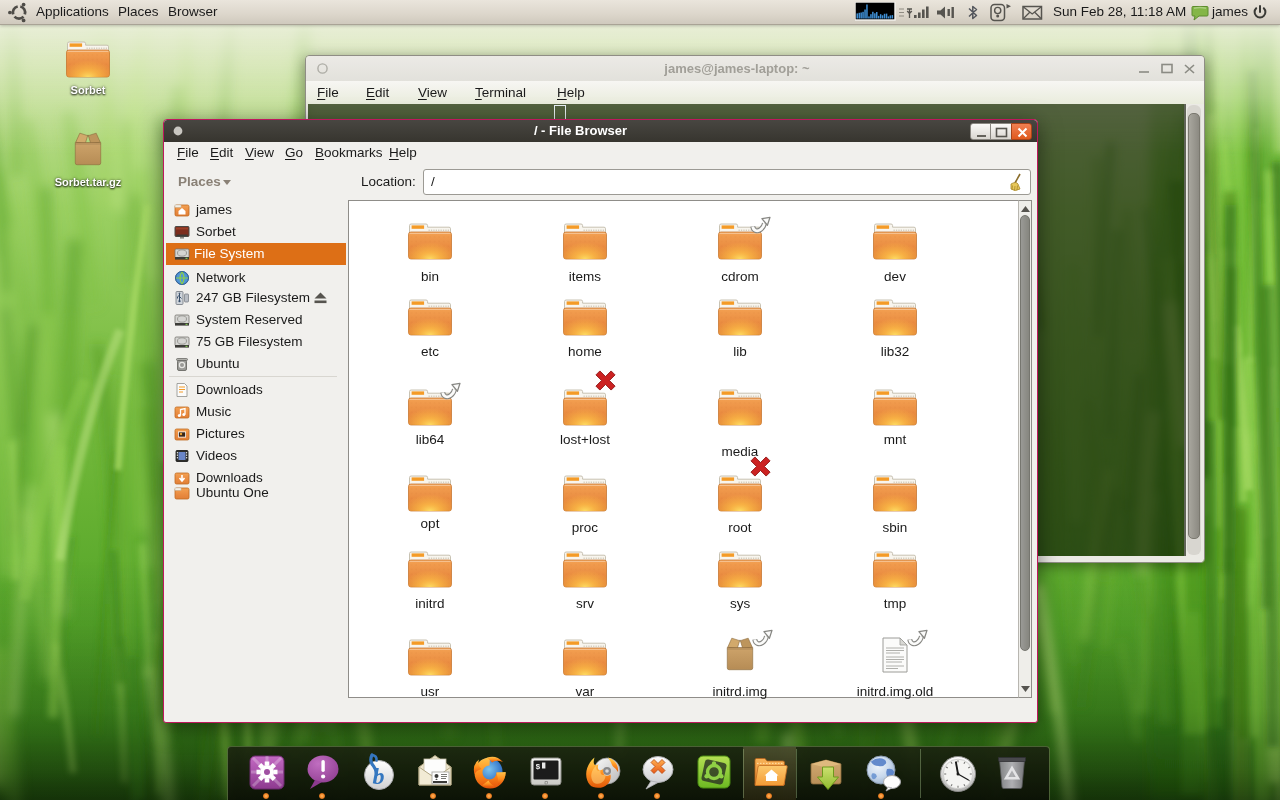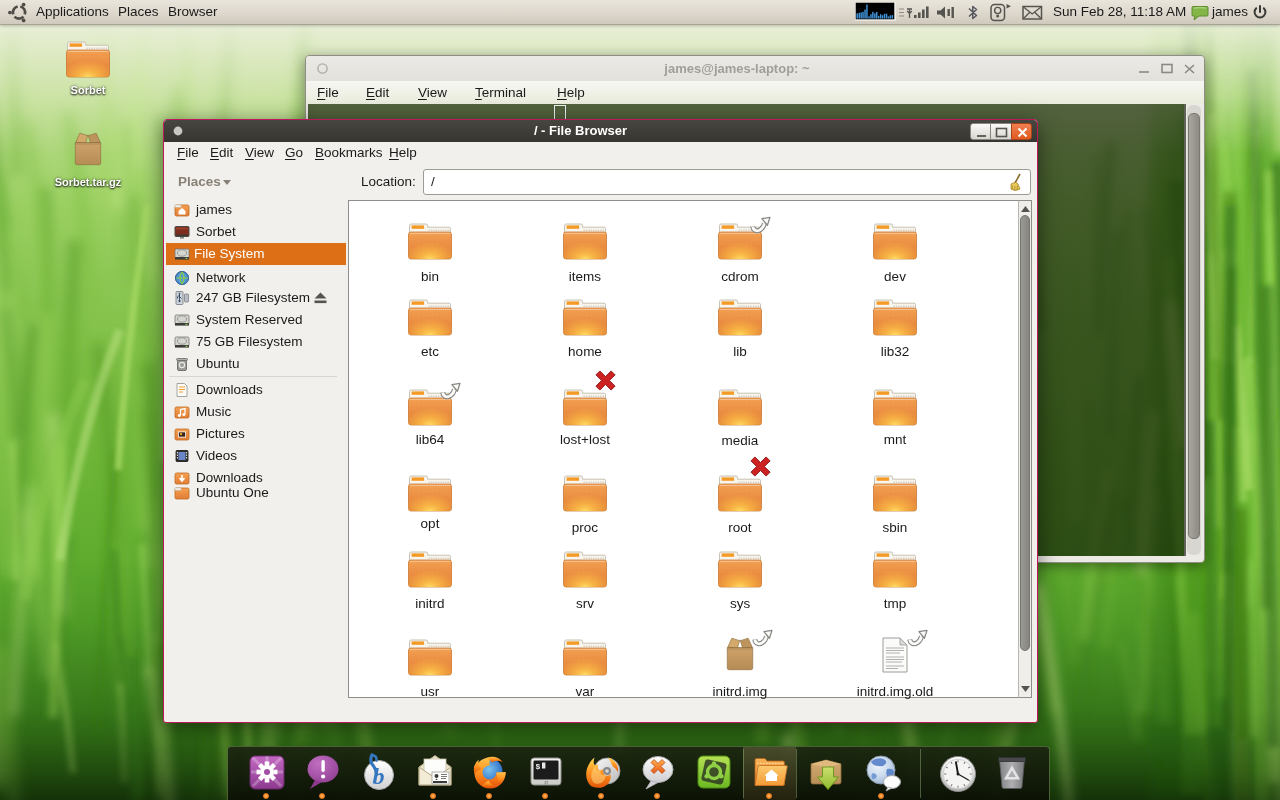--- a/index.html
+++ b/index.html
@@ -639,21 +639,21 @@
       <svg width="48" height="38" style="position:absolute;left:212px;top:187px">
         <use href="#folder48"></use>
       </svg>
       <svg width="27" height="27" style="position:absolute;left:243px;top:166px">
         <use href="#noacc"></use>
       </svg>
       <div class="glabel" style="left:166px;top:231px">lost+lost</div>
       <svg width="48" height="38" style="position:absolute;left:367px;top:187px">
         <use href="#folder48"></use>
       </svg>
-      <div class="glabel" style="left:321px;top:232px">media</div>
+      <div class="glabel" style="left:321px;top:243px">media</div>
       <svg width="48" height="38" style="position:absolute;left:522px;top:187px">
         <use href="#folder48"></use>
       </svg>
       <div class="glabel" style="left:476px;top:231px">mnt</div>
       <svg width="48" height="38" style="position:absolute;left:57px;top:273px">
         <use href="#folder48"></use>
       </svg>
       <div class="glabel" style="left:11px;top:315px">opt</div>
       <svg width="48" height="38" style="position:absolute;left:212px;top:273px">
         <use href="#folder48"></use>

